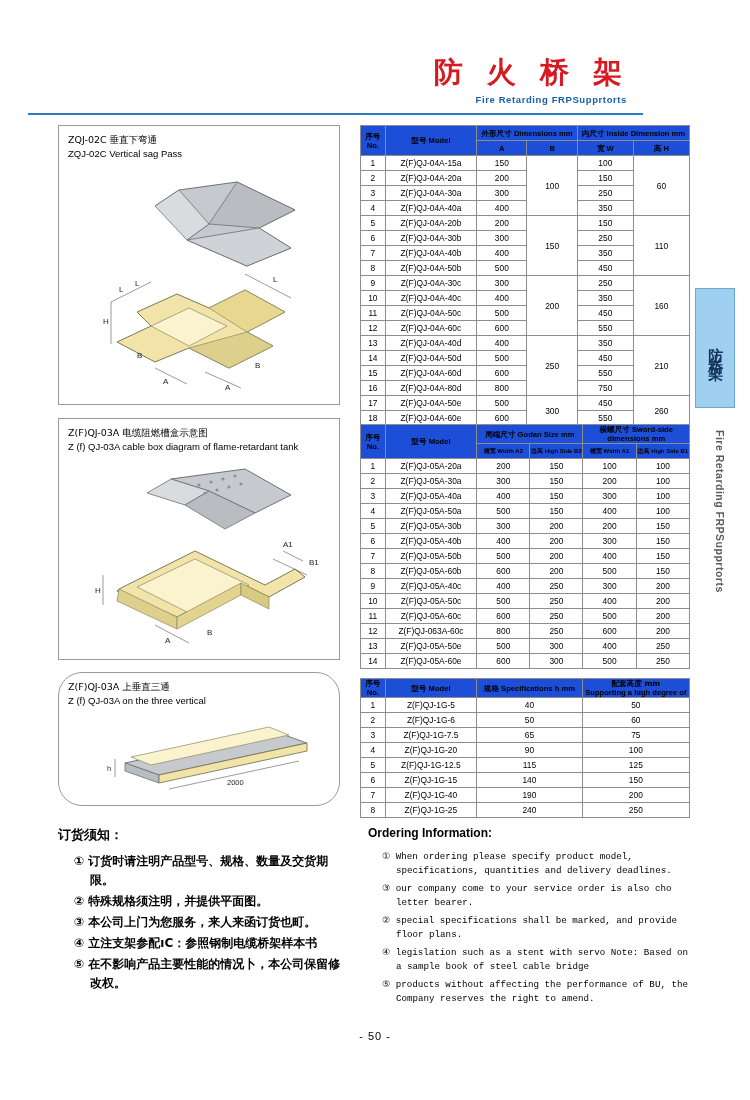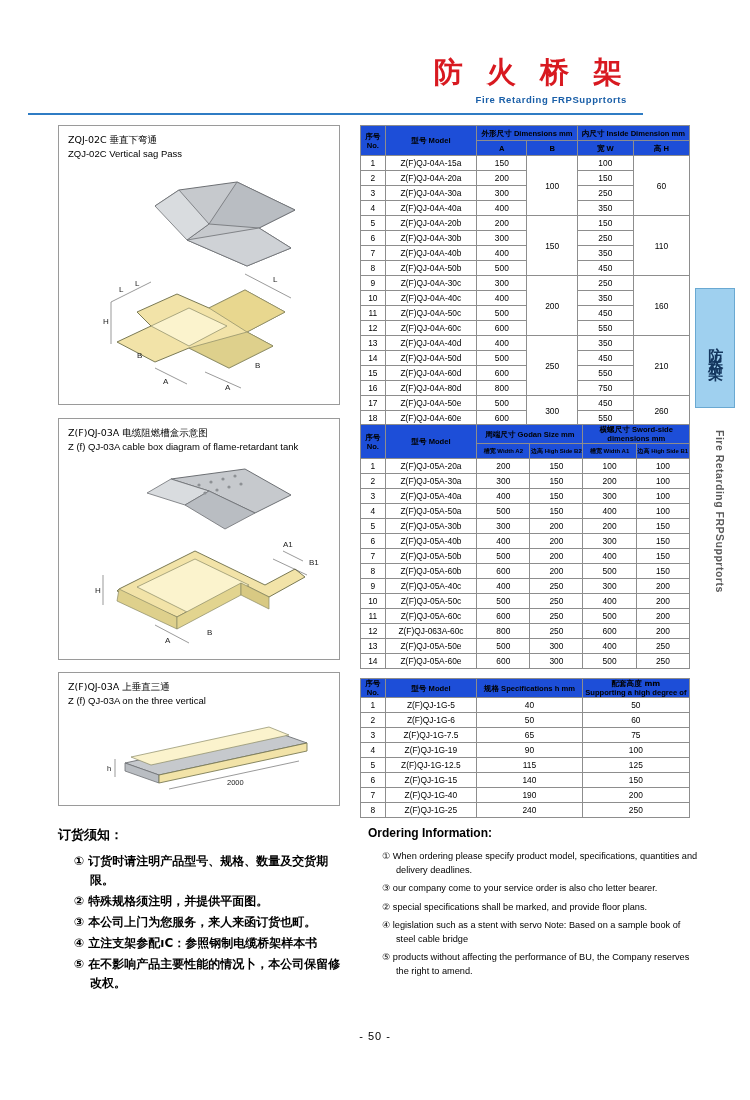--- a/index.html
+++ b/index.html
@@ -74,21 +74,21 @@
   }
   .order-cn li{
     font-family:"DejaVu Sans", sans-serif;
     font-size:12px;line-height:19px;list-style:none;margin:0 0 2px 0;
     text-indent:-16px;padding-left:16px;font-weight:bold;
   }
   .order-cn ul{margin:0;padding:0 0 0 16px;}
 
   .order-en{position:absolute;left:368px;top:826px;width:330px;}
   .order-en h4{margin:0 0 10px 0;font-size:12px;font-weight:bold;}
-  .order-en ul{margin:0;padding:0 0 0 14px;}
+  .order-en ul{margin:0;padding:0 0 0 14px;font-family:Liberation Mono, monospace;}
   .order-en li{
     font-size:9.2px;line-height:13.5px;list-style:none;margin:0 0 5px 0;
     text-indent:-14px;padding-left:14px;
   }
 
   .pagenum{
     position:absolute;left:0;right:0;top:1030px;text-align:center;
     font-size:11px;letter-spacing:1px;
   }
 </style>
@@ -185,21 +185,21 @@
           <text x="224" y="92">A1</text>
           <text x="250" y="110">B1</text>
           <text x="36" y="138">H</text>
           <text x="106" y="188">A</text>
           <text x="148" y="180">B</text>
         </g>
       </svg>
     </div>
   </div>
 
-  <div class="panel" style="left:58px;top:672px;width:280px;height:132px;">
+  <div class="panel" style="left:58px;top:672px;width:280px;height:132px;border-radius:24px;">
     <div class="cap">
       <div class="cn">Z(F)QJ-03A 上垂直三通</div>
       <div>Z (f) QJ-03A on the three vertical</div>
     </div>
     <div class="art">
       <svg viewBox="0 0 280 96" width="280" height="96">
         <polygon points="66,54 214,22 248,34 100,66" fill="#c6c9cd" stroke="#6d7074" stroke-width="0.9"></polygon>
         <polygon points="66,54 100,66 100,74 66,62" fill="#b9bdc2" stroke="#6d7074" stroke-width="0.8"></polygon>
         <polygon points="100,66 248,34 248,42 100,74" fill="#f2e3a8" stroke="#7a7a55" stroke-width="0.9"></polygon>
         <polygon points="72,48 210,18 230,26 92,56" fill="#fbf3cd" stroke="#8a8a66" stroke-width="0.7"></polygon>
@@ -518,21 +518,21 @@
           <td>60</td>
         </tr>
         <tr>
           <td>3</td>
           <td class="mdl">Z(F)QJ-1G-7.5</td>
           <td>65</td>
           <td>75</td>
         </tr>
         <tr>
           <td>4</td>
-          <td class="mdl">Z(F)QJ-1G-19</td>
+          <td class="mdl">Z(F)QJ-1G-20</td>
           <td>90</td>
           <td>100</td>
         </tr>
         <tr>
           <td>5</td>
           <td class="mdl">Z(F)QJ-1G-12.5</td>
           <td>115</td>
           <td>125</td>
         </tr>
         <tr>

